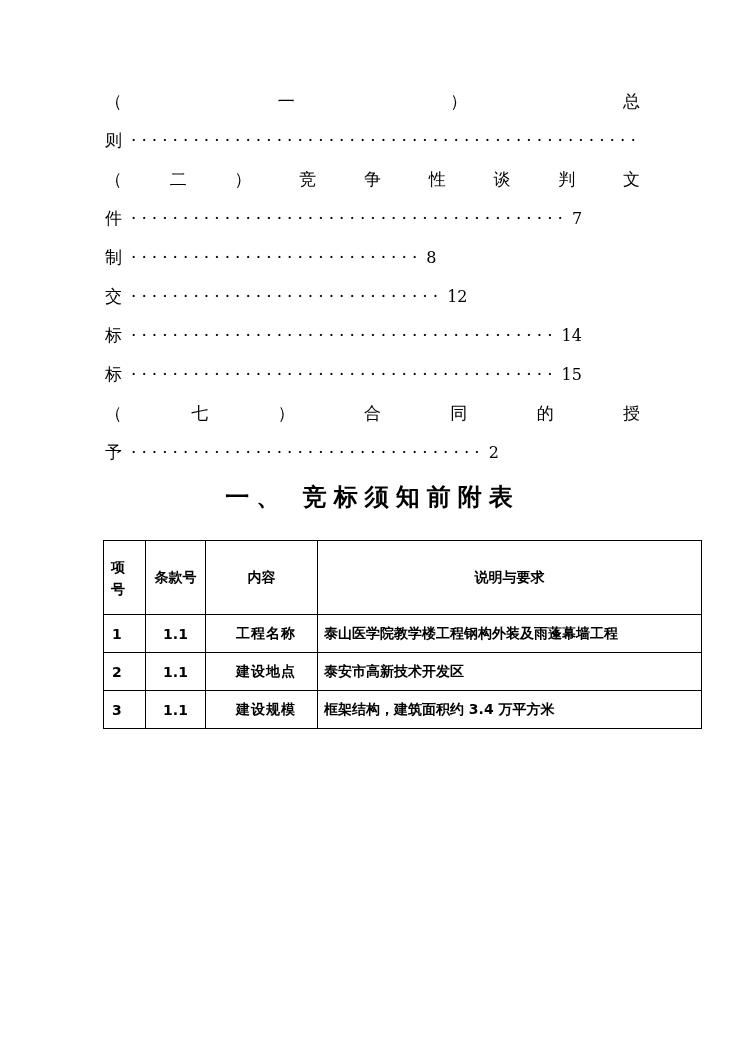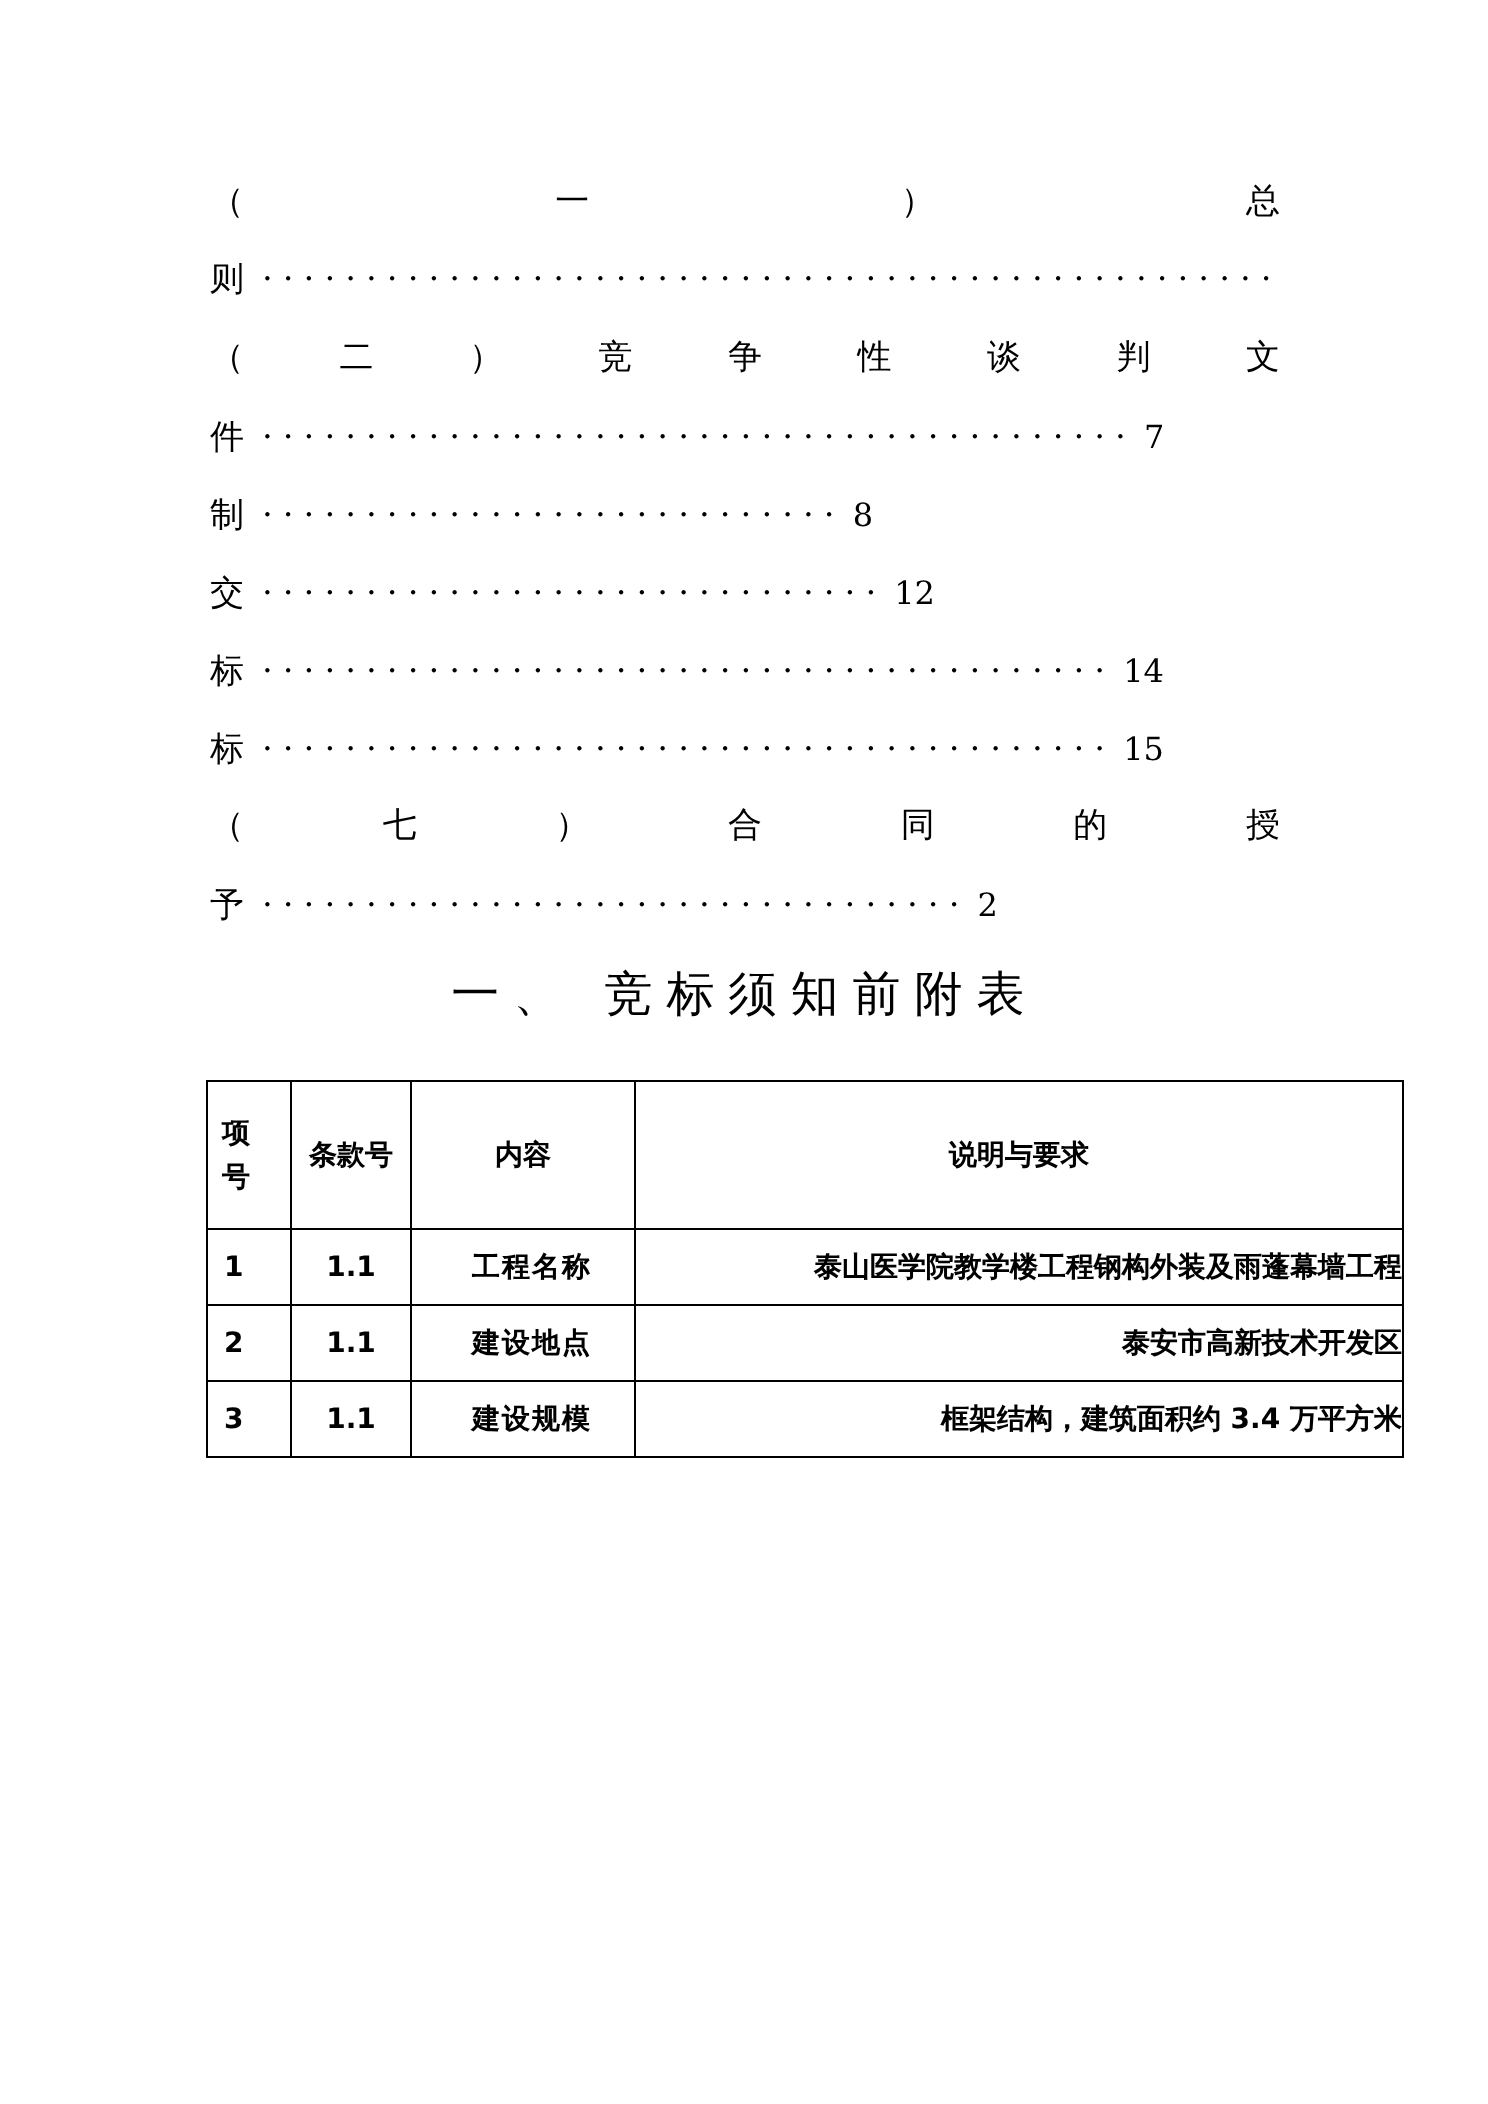--- a/index.html
+++ b/index.html
@@ -33,21 +33,21 @@
   }
   .toc-line2 .pagenum { font-size: 16px; }
 
   
   .heading {
     margin-top: 8px;
     height: 34px;
     line-height: 34px;
     text-align: center;
     font-size: 24px;
-    font-weight: normal;
+    font-weight: bold;
     letter-spacing: 7px;
     font-family: "DejaVu Sans", "Liberation Sans", sans-serif;
     white-space: nowrap;
   }
 
   
   .info-table {
     border-collapse: collapse;
     table-layout: fixed;
     width: 598px;
@@ -68,21 +68,21 @@
   .info-table th.th-no span {
     display: inline-block;
     width: 1.1em;
     word-break: break-all;
     line-height: 22px;
     text-align: left;
   }
   .info-table td.cell-no     { text-align: left;  padding-left: 8px; }
   .info-table td.cell-clause { text-align: center; }
   .info-table td.cell-name   { text-align: center;  padding-left: 9px; letter-spacing: 1px; }
-  .info-table td.cell-desc   { text-align: right;  padding-left: 6px; white-space: nowrap; overflow: hidden; }
+  .info-table td.cell-desc   { text-align: left;  padding-left: 6px; white-space: nowrap; overflow: hidden; }
 </style>
 </head>
 <body>
 
 <div class="page">
 
   <div class="toc">
 
     <div class="toc-entry">
       <div class="toc-line1">（ 一 ） 总</div>

